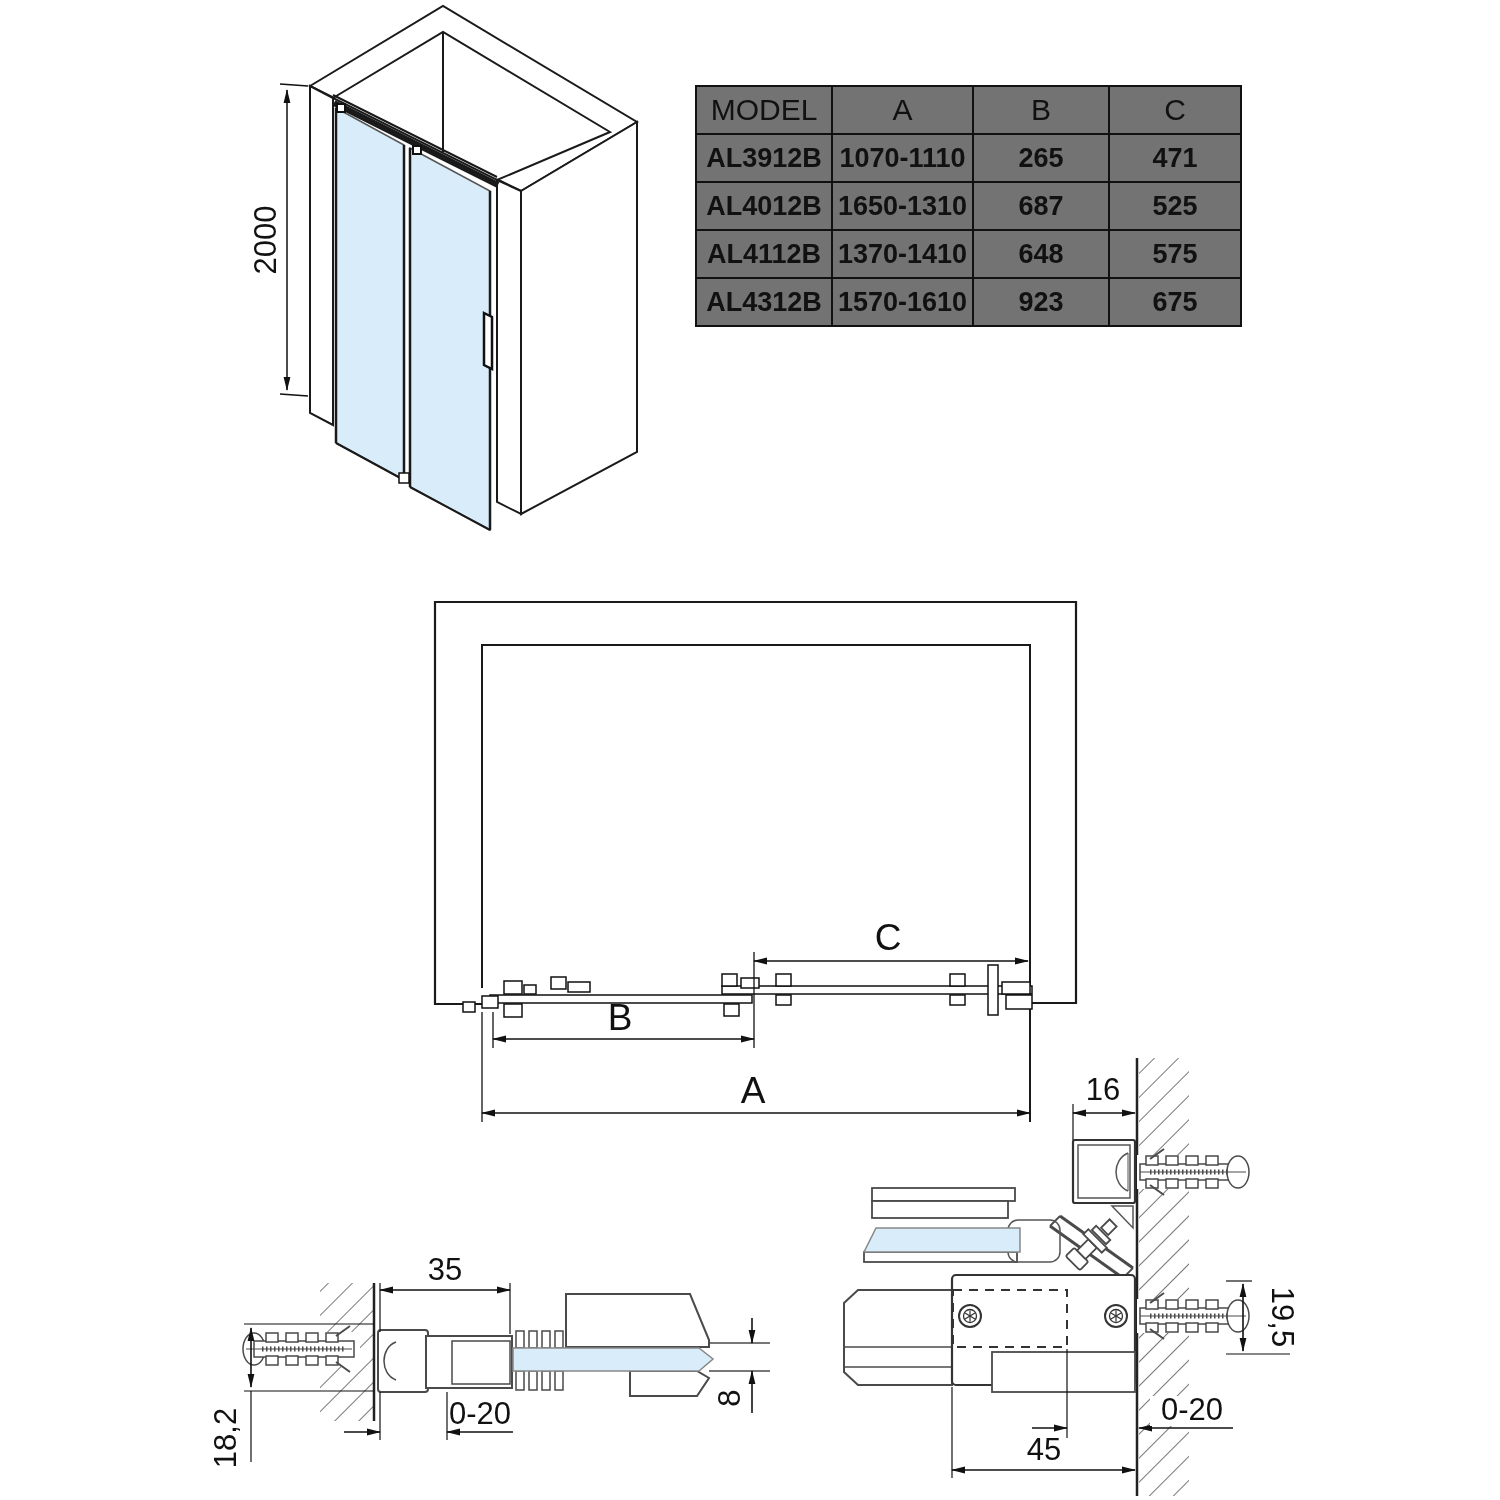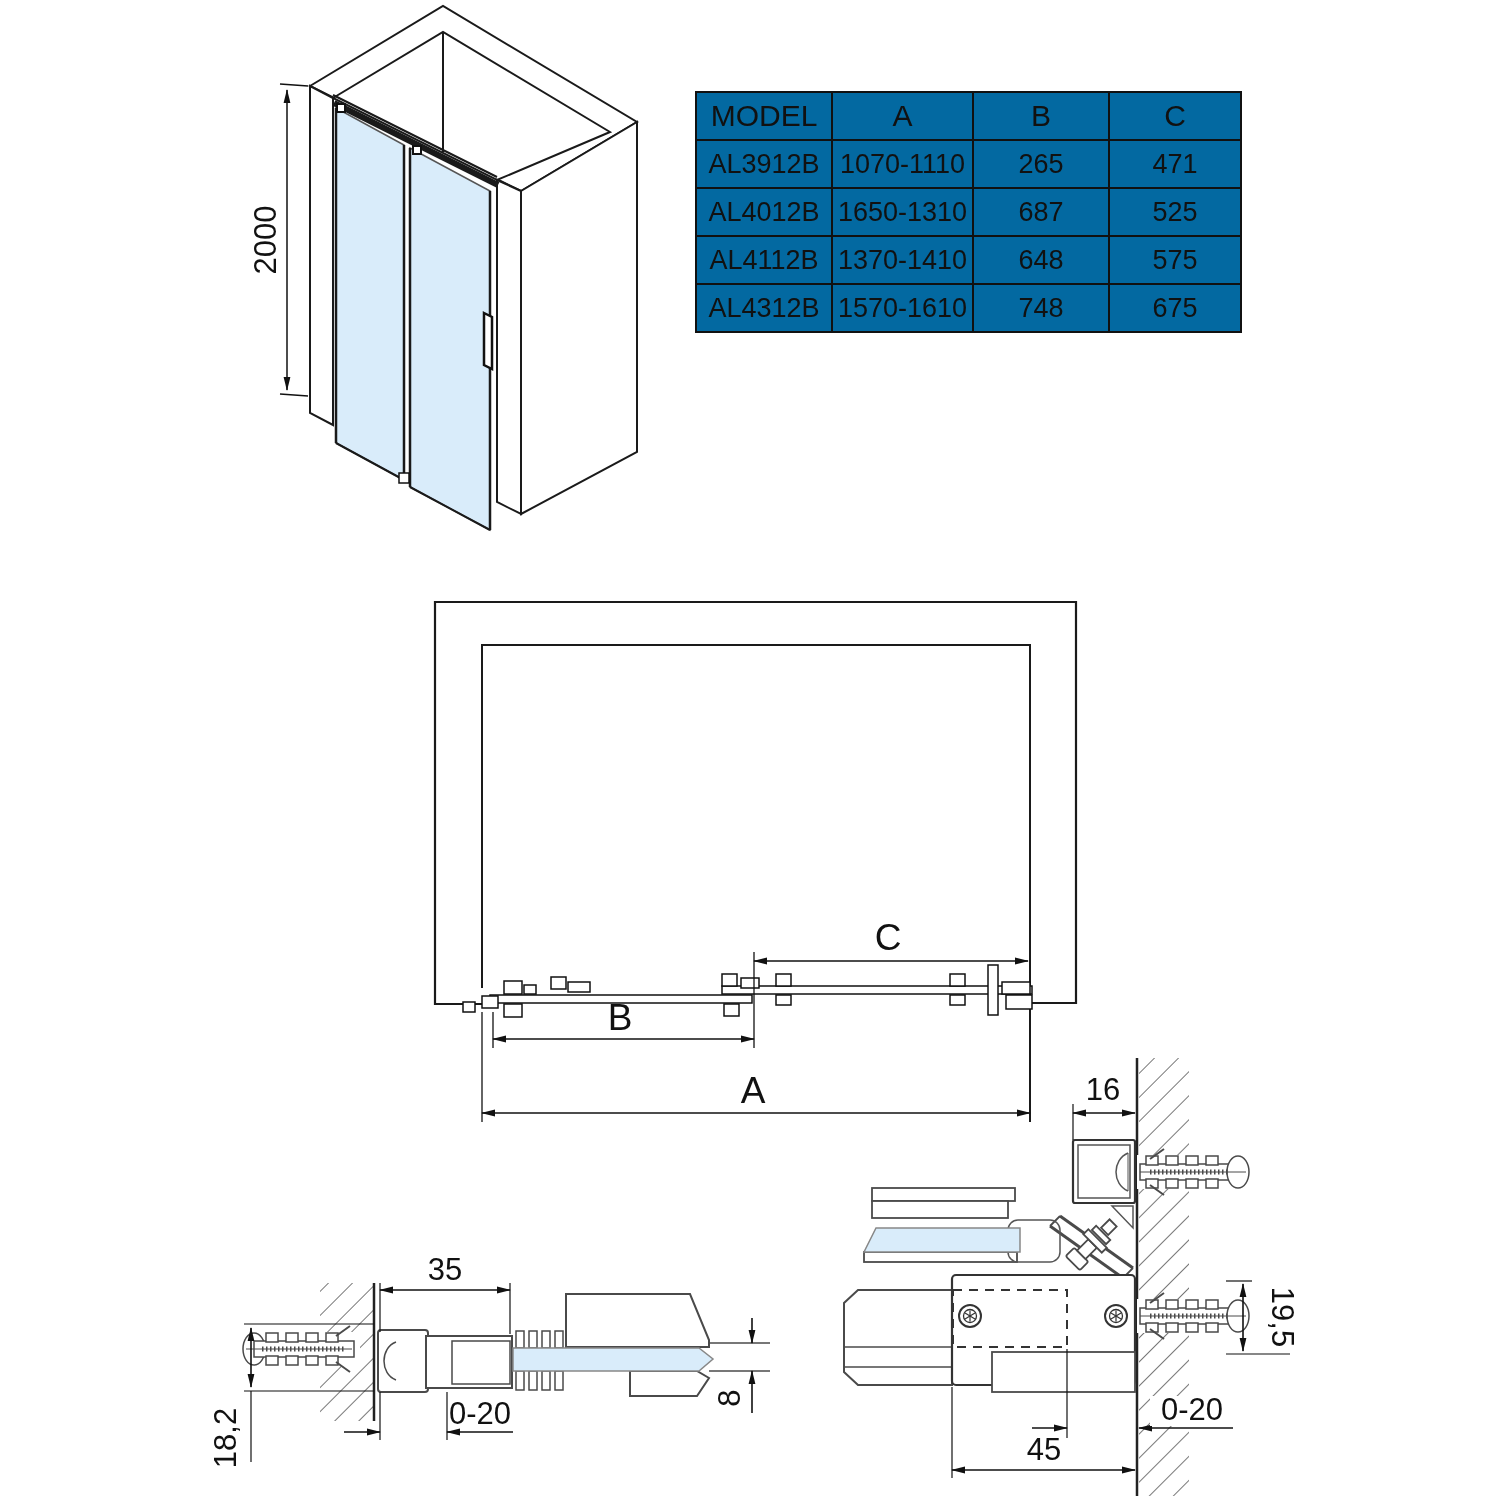--- a/index.html
+++ b/index.html
@@ -1,23 +1,23 @@
 <!DOCTYPE html>
 <html><head>
 <meta charset="utf-8">
 <style>
   html,body{margin:0;padding:0;background:#fff;}
   .canvas{position:relative;width:1500px;height:1500px;background:#ffffff;overflow:hidden;
           font-family:"Liberation Sans",sans-serif;color:#111;}
   .abs{position:absolute;}
-  table.dim{border-collapse:collapse;table-layout:fixed;background:#0369a1;margin-top:6px;}
+  table.dim{border-collapse:collapse;table-layout:fixed;background:#737373;}
   table.dim th,table.dim td{border:2px solid #111;text-align:center;vertical-align:middle;
       font-family:"Liberation Sans",sans-serif;color:#111;padding:0;height:46px;}
   table.dim th{font-size:30px;font-weight:400;}
-  table.dim td{font-size:27px;font-weight:400;}
+  table.dim td{font-size:27px;font-weight:700;}
   svg text{font-family:"Liberation Sans",sans-serif;fill:#111;}
   .dimtxt{font-size:31px;}
   .dimtxt-big{font-size:37px;}
 </style>
 </head>
 <body>
 
 <div class="canvas">
 
   <svg class="abs" style="left:240px;top:0px" width="430" height="540" viewBox="240 0 430 540">
@@ -99,21 +99,21 @@
       </tr>
       <tr>
         <td>AL4112B</td>
         <td>1370-1410</td>
         <td>648</td>
         <td>575</td>
       </tr>
       <tr>
         <td>AL4312B</td>
         <td>1570-1610</td>
-        <td>748</td>
+        <td>923</td>
         <td>675</td>
       </tr>
     </tbody>
   </table>
 
   <svg class="abs" style="left:425px;top:590px" width="690" height="560" viewBox="425 590 690 560">
     <defs>
       <marker id="pA" viewBox="0 0 14 8" markerWidth="14" markerHeight="8" refX="13" refY="4" orient="auto-start-reverse" markerUnits="userSpaceOnUse">
         <path d="M14,4 L0,0.6 L0,7.4 Z" fill="#111"></path>
       </marker>

